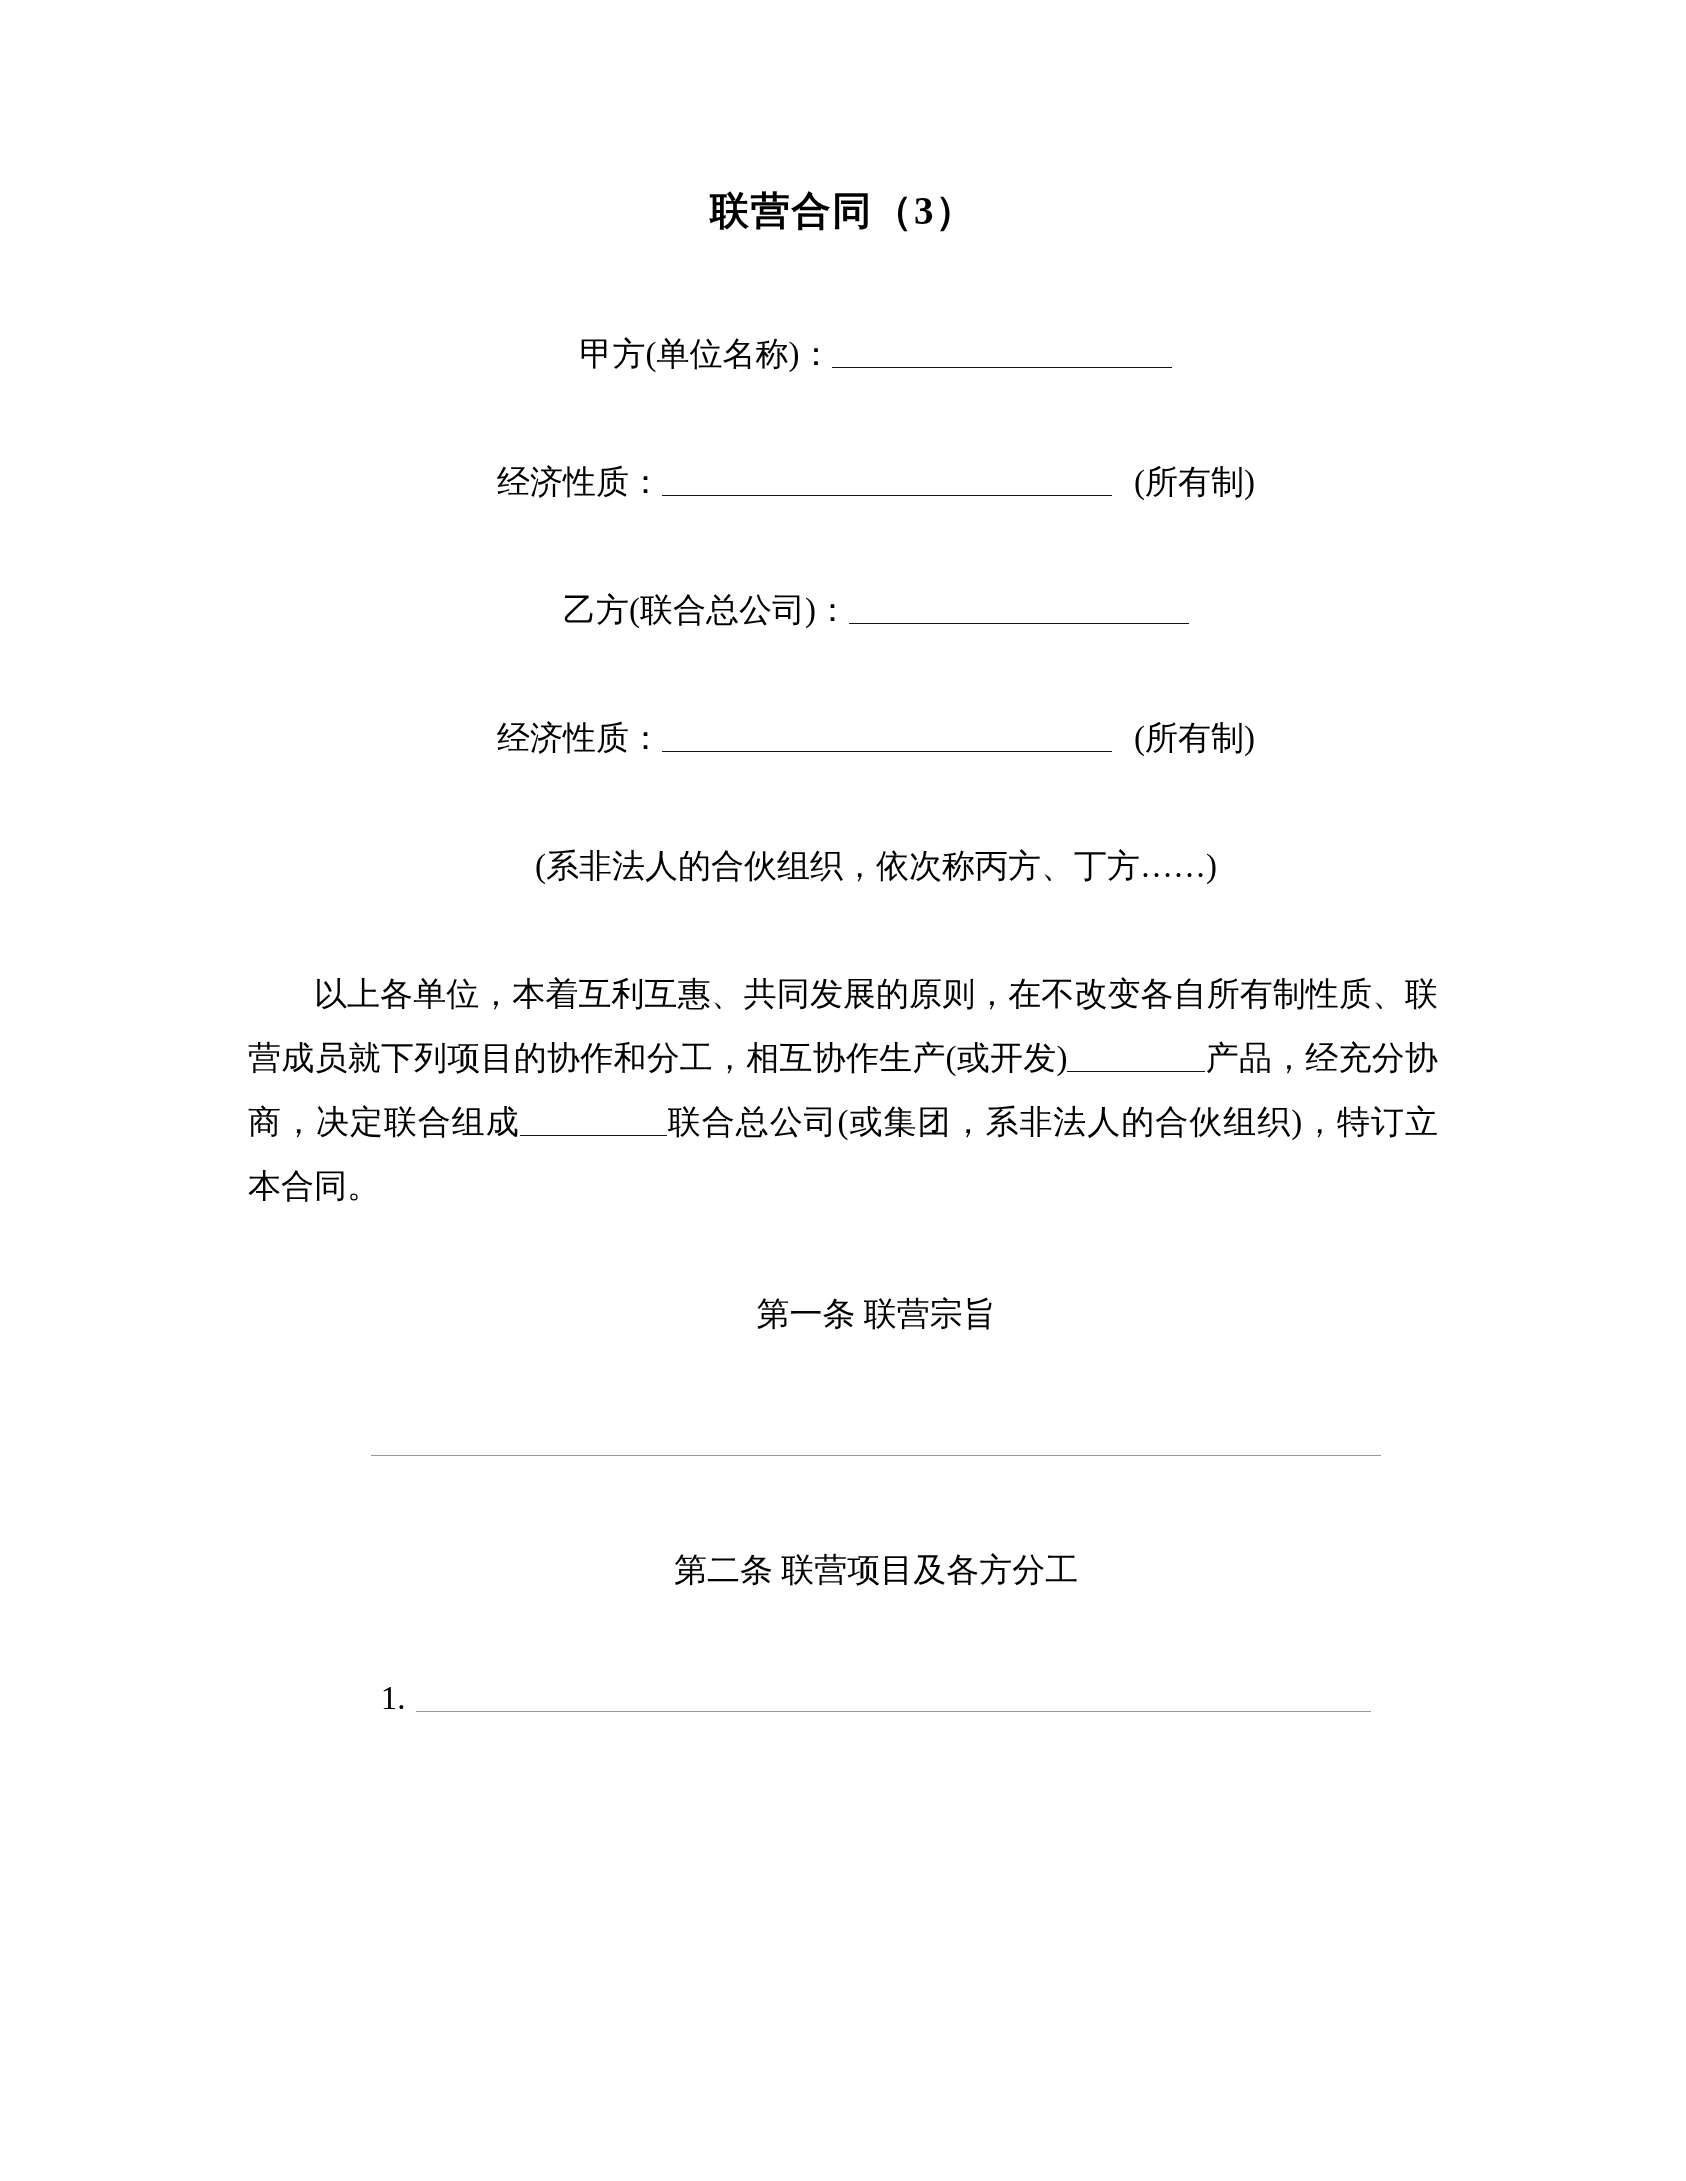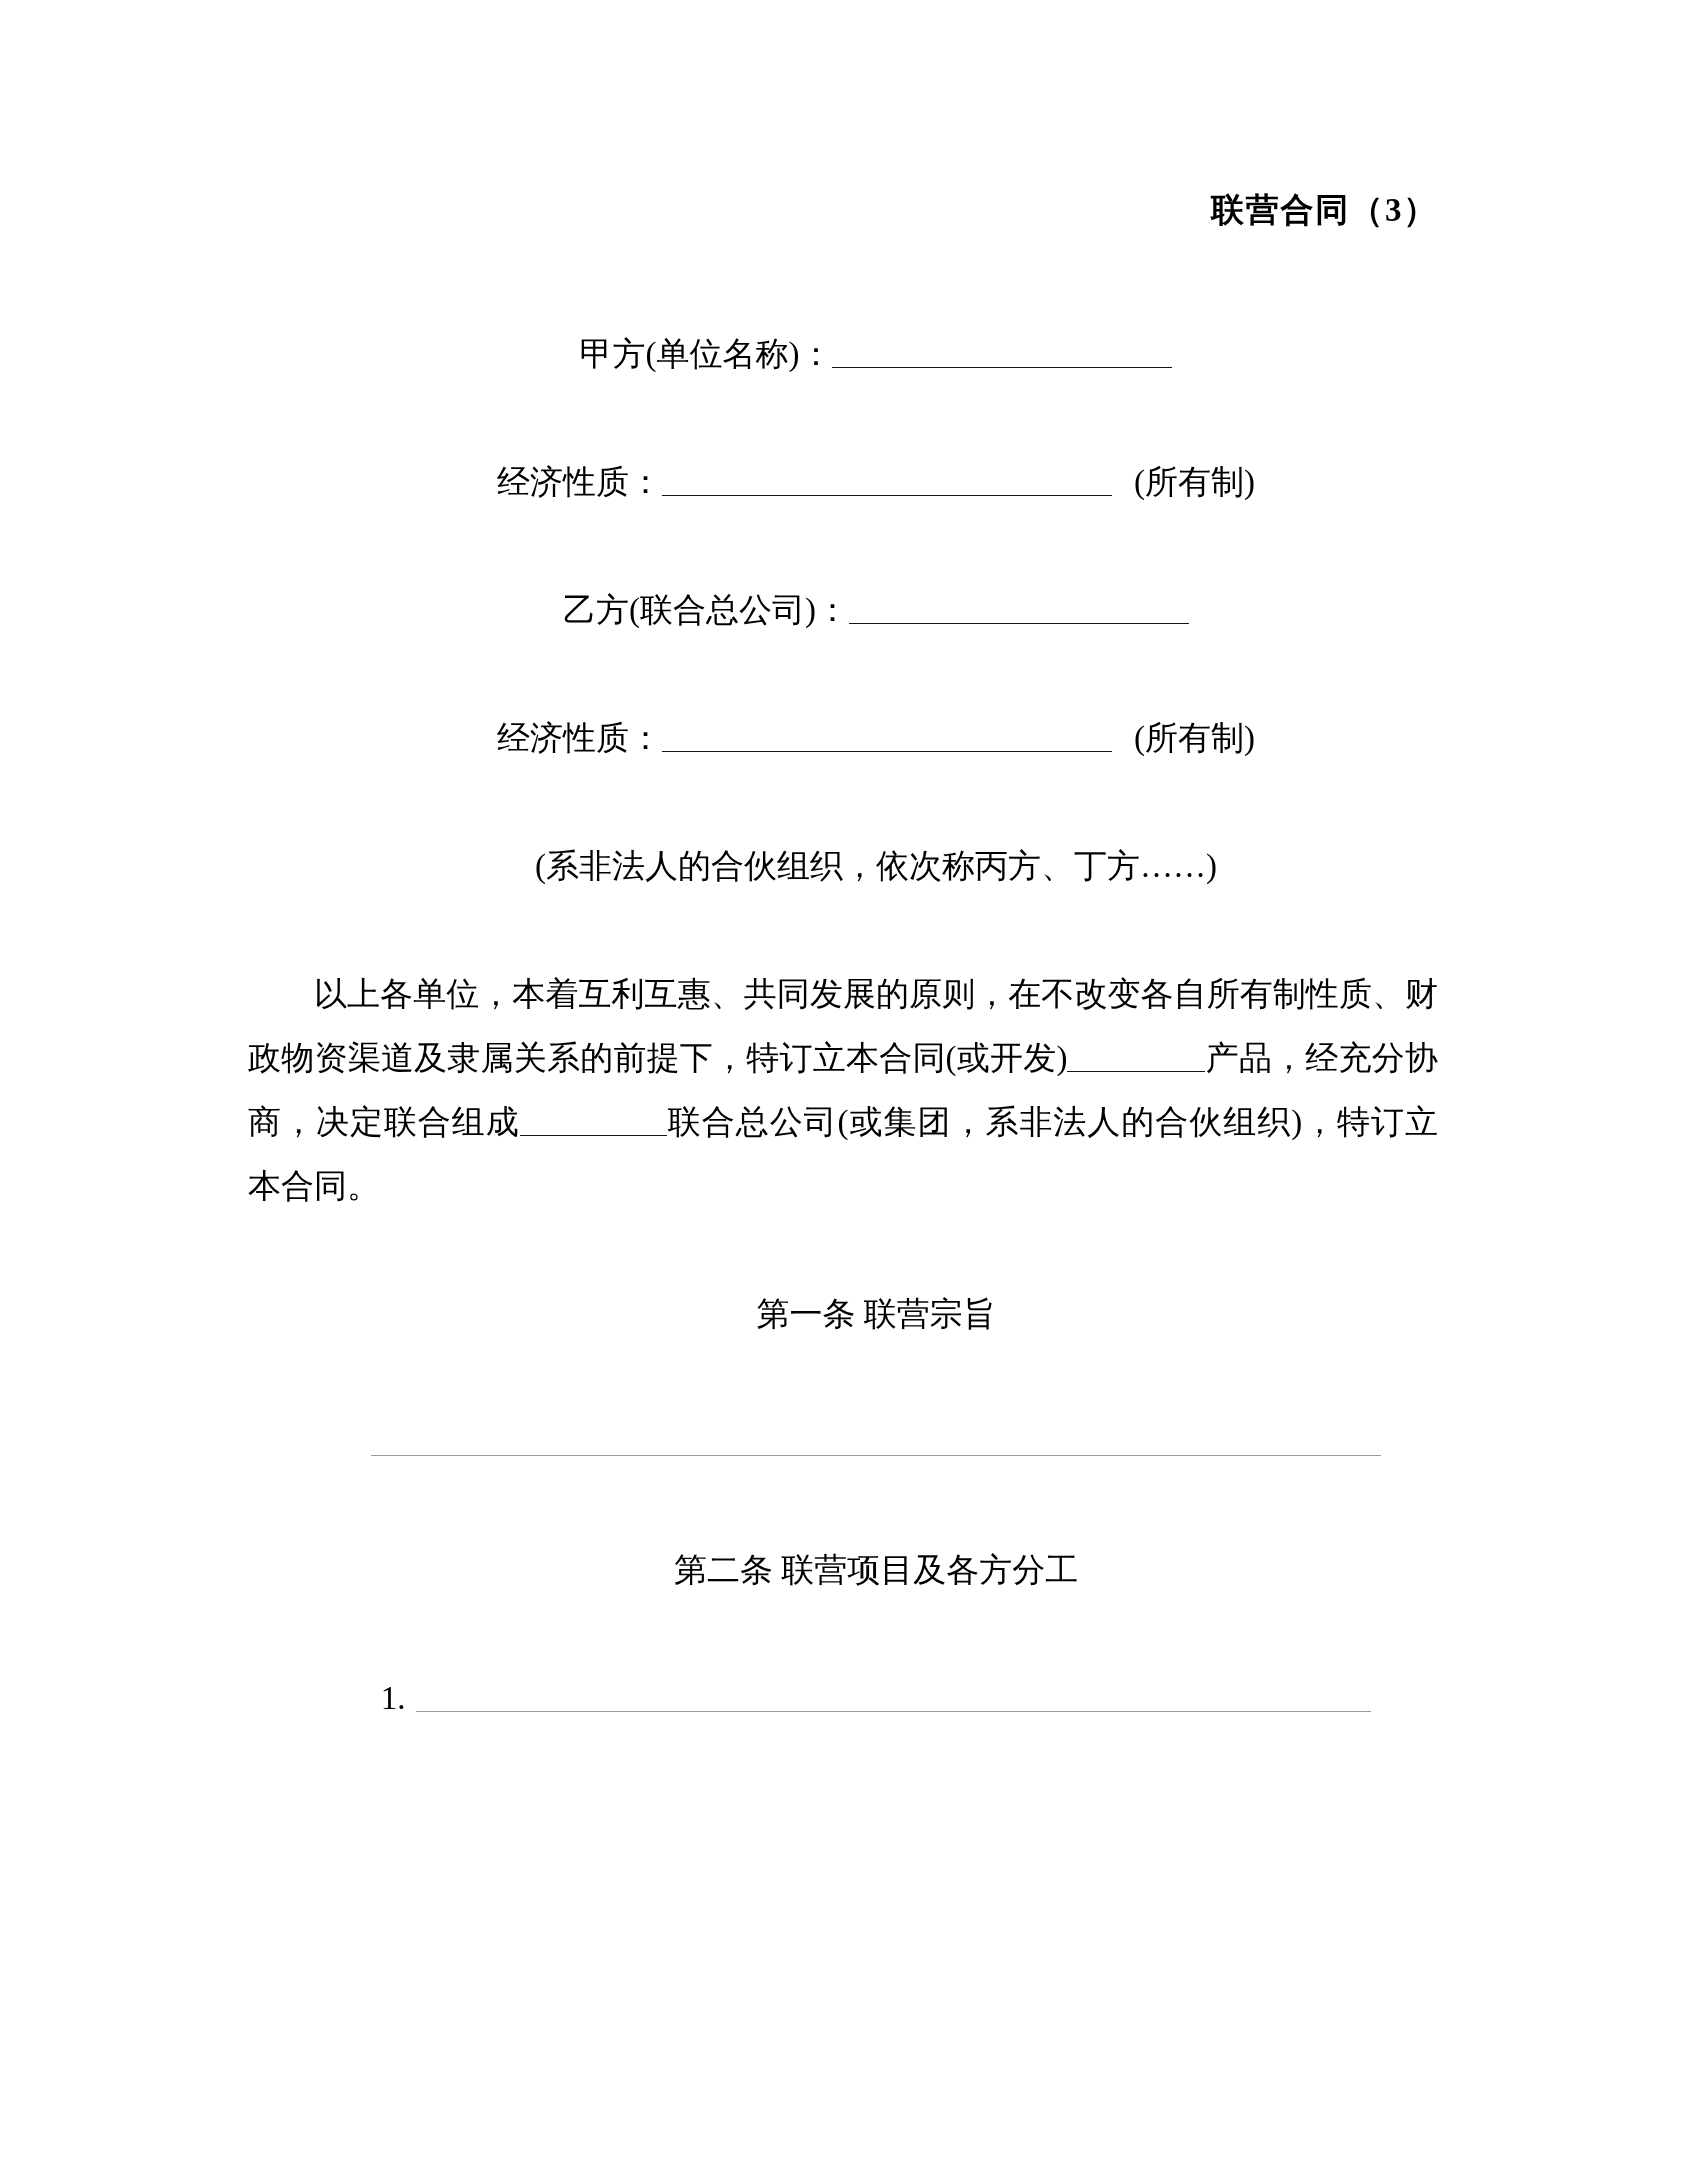--- a/index.html
+++ b/index.html
@@ -15,24 +15,24 @@
   }
   .page {
     box-sizing: border-box;
     width: 1686px;
     height: 2182px;
     padding: 182px 248px 55px 248px;
     background: #ffffff;
   }
   .doc-title {
     margin: 0 0 83px 0;
-    font-size: 33px;
+    font-size: 39px;
     line-height: 57px;
     font-weight: bold;
-    text-align: right;
+    text-align: center;
     letter-spacing: 1.8px;
   }
   p {
     margin: 0 0 64px 0;
     font-size: 33px;
     line-height: 64px;
   }
   .indent {
     padding-left: 66px;
     text-align: center;
@@ -69,21 +69,21 @@
   <p class="indent"><span>甲方(单位名称)：</span><span class="blank w370"></span></p>
 
   <p class="indent"><span>经济性质：</span><span class="blank w490"></span><span class="suffix">(所有制)</span></p>
 
   <p class="indent"><span>乙方(联合总公司)：</span><span class="blank w370"></span></p>
 
   <p class="indent"><span>经济性质：</span><span class="blank w490"></span><span class="suffix">(所有制)</span></p>
 
   <p class="indent">(系非法人的合伙组织，依次称丙方、丁方……)</p>
 
-  <p class="para"><span>以上各单位，本着互利互惠、共同发展的原则，在不改变各自所有制性质、财政物资渠道及隶属关系的前提下，特订立本合同(或开发)</span><span class="blank w150"></span><span>产品，经充分协商，决定联合组成</span><span class="blank w160"></span><span>联合总公司(或集团，系非法人的合伙组织)，特订立本合同。</span></p>
+  <p class="para"><span>以上各单位，本着互利互惠、共同发展的原则，在不改变各自所有制性质、联营成员就下列项目的协作和分工，相互协作生产(或开发)</span><span class="blank w150"></span><span>产品，经充分协商，决定联合组成</span><span class="blank w160"></span><span>联合总公司(或集团，系非法人的合伙组织)，特订立本合同。</span></p>
 
   <p class="indent">第一条 联营宗旨</p>
 
   <p class="indent"><span class="blank light w1100"></span></p>
 
   <p class="indent">第二条 联营项目及各方分工</p>
 
 
   <p class="indent"><span>1.</span><span class="blank light w1040"></span></p>
 

